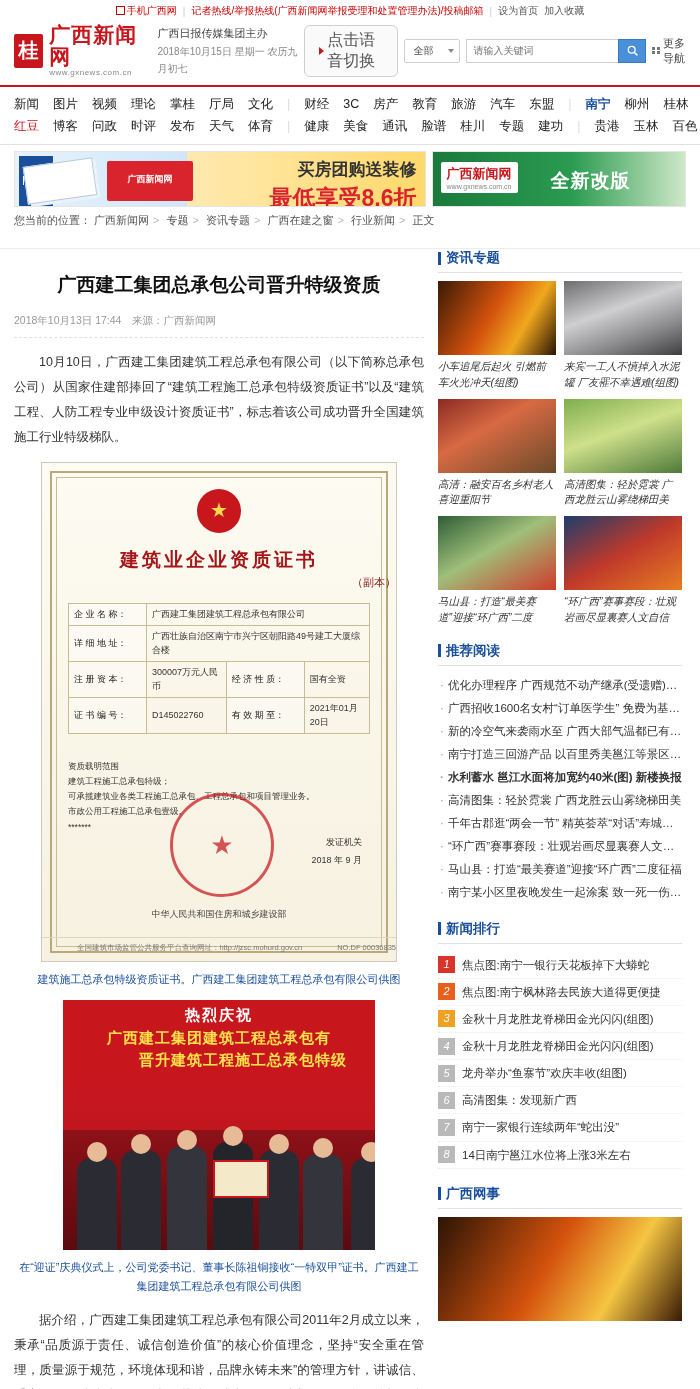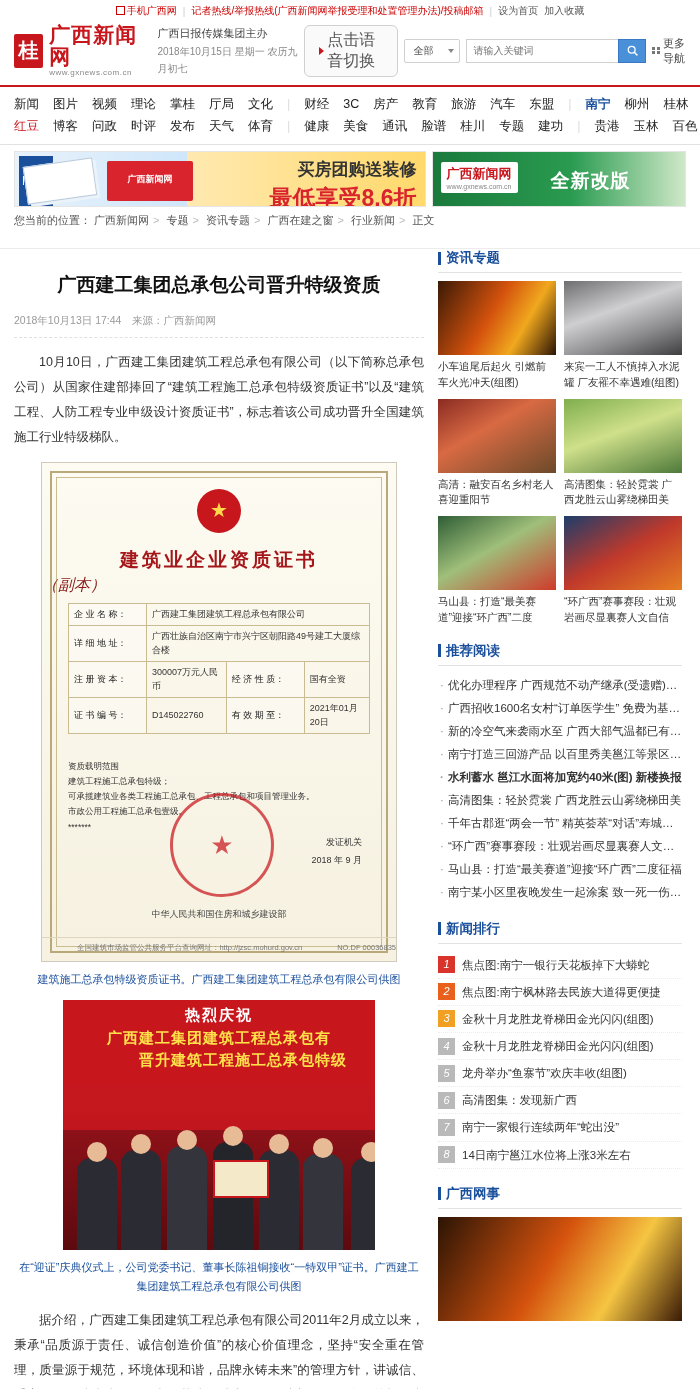--- a/index.html
+++ b/index.html
@@ -124,22 +124,22 @@
     position:relative; padding:10px;
   }
   .cert .inner { position:absolute; inset:8px; border:2px solid #b8a87a; }
   .cert .inner2 { position:absolute; inset:14px; border:1px solid #cbbd92; }
   .cert .emblem { position:absolute; left:50%; top:26px; transform:translateX(-50%);
     width:44px;height:44px;border-radius:50%;background:#c8161d; }
   .cert .emblem:after{content:"★"; color:#ffd94a; position:absolute; left:50%; top:48%;
     transform:translate(-50%,-50%); font-size:20px;}
   .cert .ctitle { position:absolute; top:84px; left:0; right:0; text-align:center;
     font-size:19px; font-weight:bold; color:#a4161a; letter-spacing:3px;}
-  .cert .csub { position:absolute; top:112px; left:0; right:0; text-align:left;
-    font-size:16px; color:#8a1a1a;font-style:italic;}
+  .cert .csub { position:absolute; top:112px; left:0; right:0; text-align:right;
+    font-size:11px; color:#8a1a1a;}
   .cert table { position:absolute; top:140px; left:26px; right:26px;
     border-collapse:collapse; font-size:9px; color:#333;}
   .cert td { border:1px solid #c9bb92; padding:4px 5px; line-height:1.5;}
   .cert td.lab { width:78px; color:#222; background:rgba(255,255,255,.3);}
   .cert .scope { position:absolute; top:296px; left:26px; right:26px; font-size:8.5px;
     line-height:1.8; color:#333;}
   .cert .stamp { position:absolute; left:128px; top:330px; width:104px;height:104px;
     border:3px solid #c8161d; border-radius:50%; opacity:.72; }
   .cert .stamp:after{content:"★"; color:#c8161d; position:absolute; left:50%; top:50%;
     transform:translate(-50%,-50%); font-size:26px;}
@@ -165,21 +165,21 @@
   .photo .cert2 { position:absolute; left:150px; bottom:52px; width:56px;height:38px;
     background:#f4e9c8; border:2px solid #c8161d;}
 
   
   .rsec { margin-bottom:16px; }
   .rhead {
     border-bottom:1px solid #e2e2e2; padding-bottom:5px; margin-bottom:8px;
     font-size:13.5px; color:#1a4f9c; font-weight:bold; display:flex; align-items:center; gap:5px;
   }
   .rhead .bar { width:3px; height:13px; background:#1a4f9c; display:inline-block;}
-  .grid2 { display:grid; grid-template-columns:1fr 1fr; gap:8px 8px;}
+  .grid2 { display:grid; grid-template-columns:1fr 1fr; gap:8px 8px;font-style:italic;}
   .card .thumb { width:100%; height:74px; border:0; display:block; position:relative; overflow:hidden;}
   .card .cap { font-size:10.5px; color:#333; line-height:1.5; margin-top:4px; display:block;}
   .t-fire { background:linear-gradient(120deg,#3a1a06,#d4520d 45%,#f0a81e 70%,#2b1405);}
   .t-metal{ background:linear-gradient(160deg,#6e6e70,#cfcfd2 40%,#8b8b8e 70%,#3e3e41);}
   .t-crowd{ background:linear-gradient(150deg,#8a2b22,#d86a43 40%,#6b4a2a);}
   .t-field{ background:linear-gradient(160deg,#7fae4e,#cfe08a 45%,#4e7a3a);}
   .t-arch { background:linear-gradient(150deg,#2f5d36,#9fbf7a 45%,#cf3b2b);}
   .t-race { background:linear-gradient(150deg,#1e3d6b,#c0392b 50%,#e67e22);}
 
   ul.links { list-style:none; margin:0; padding:0;}

